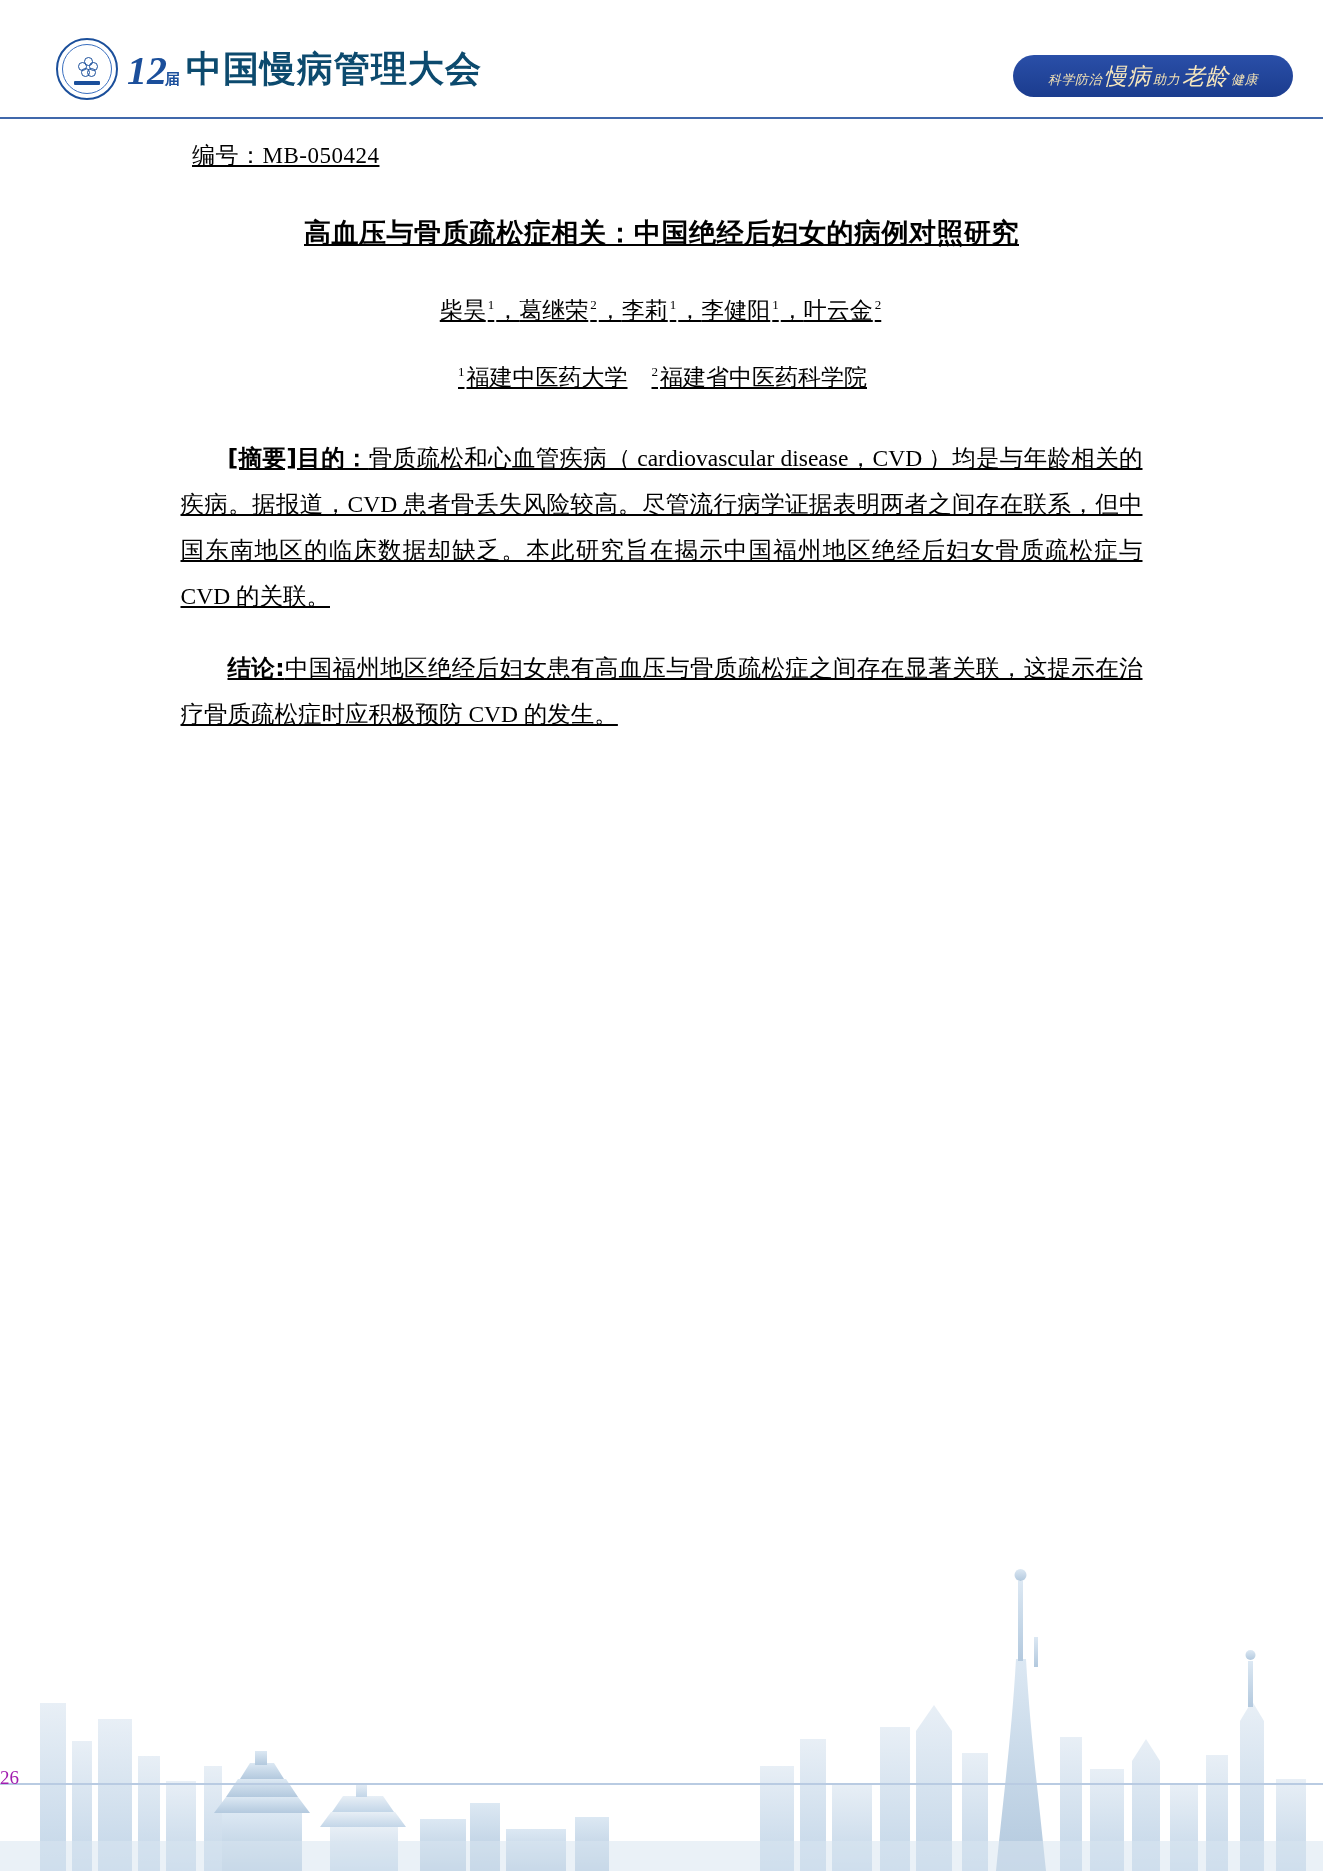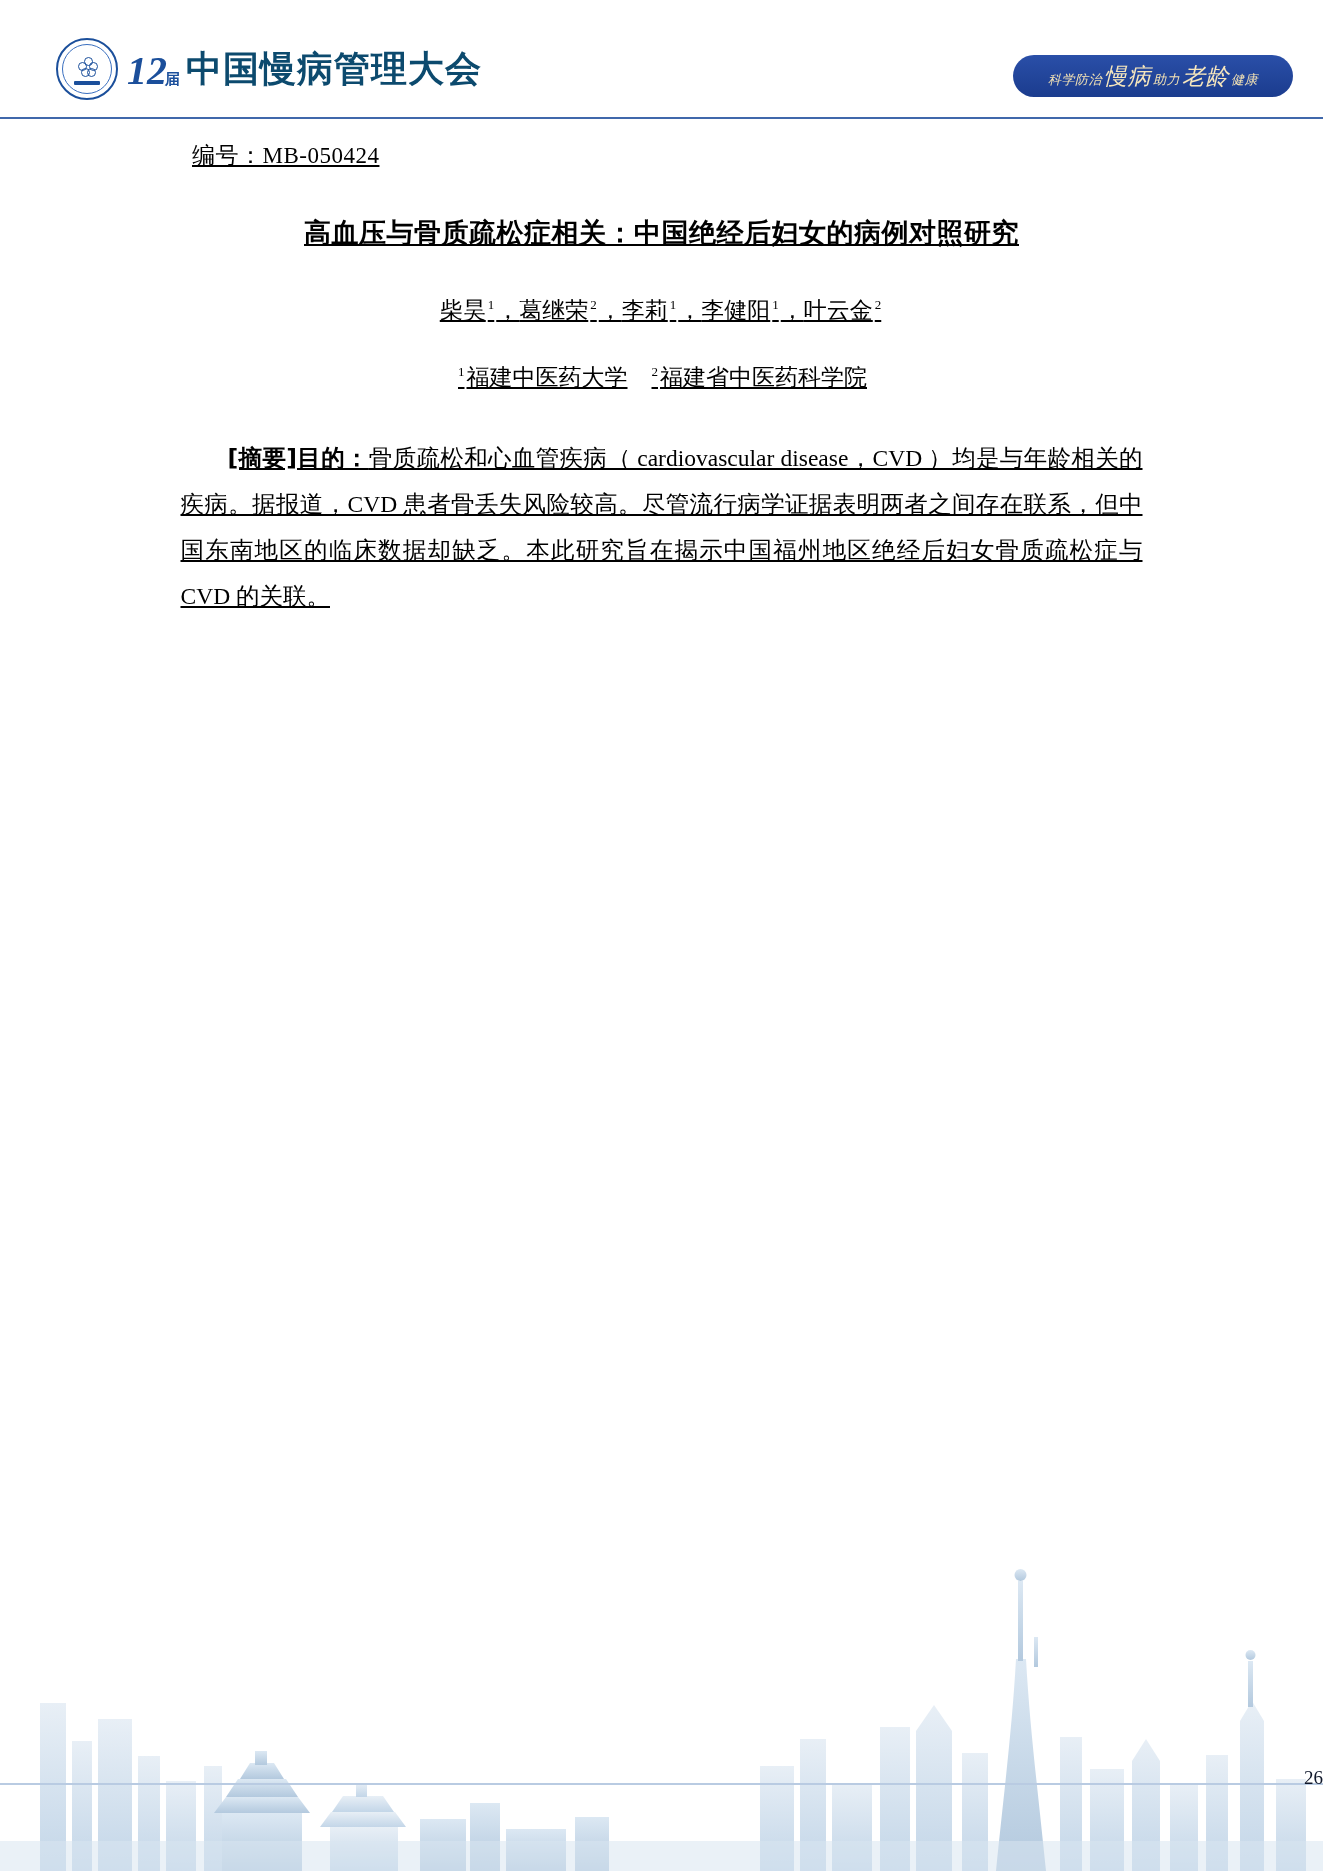--- a/index.html
+++ b/index.html
@@ -190,24 +190,24 @@
   .lbl {
     font-family: "DejaVu Sans", "Liberation Sans", sans-serif;
     font-weight: bold;
   }
 
   
   #page-number {
     position: absolute;
     left: 0; top: 1767px;
     width: 1323px;
-    text-align: right;
+    text-align: left;
     font-size: 19px;
     font-family: "Liberation Serif", serif;
-    color: #0f172a;
+    color: #a21caf;
     z-index: 5;
   }
   #skyline {
     position: absolute;
     left: 0; bottom: 0;
     width: 1323px; height: 330px;
     z-index: 1;
     pointer-events: none;
   }
   #footer-rule {
@@ -256,20 +256,21 @@
   <div id="doc-id">编号：MB-050424</div>
 
   <h1 id="paper-title">高血压与骨质疏松症相关：中国绝经后妇女的病例对照研究</h1>
 
   <div id="authors"><span>柴昊</span><sup>1</sup><span>，</span><span>葛继荣</span><sup>2</sup><span>，</span><span>李莉</span><sup>1</sup><span>，</span><span>李健阳</span><sup>1</sup><span>，</span><span>叶云金</span><sup>2</sup></div>
 
   <div id="affiliations"><sup>1</sup><span>福建中医药大学</span><span class="aff-gap"></span><sup>2</sup><span>福建省中医药科学院</span></div>
 
   <div id="abstract">
       <p class="para"><span class="lbl">[摘要]目的：</span><span>骨质疏松和心血管疾病（ cardiovascular disease，CVD ）均是与年龄相关的疾病。据报道，CVD 患者骨丢失风险较高。尽管流行病学证据表明两者之间存在联系，但中国东南地区的临床数据却缺乏。本此研究旨在揭示中国福州地区绝经后妇女骨质疏松症与 CVD 的关联。</span></p>
+      <p class="para"><span class="lbl">结论:</span><span>中国福州地区绝经后妇女患有高血压与骨质疏松症之间存在显著关联，这提示在治疗骨质疏松症时应积极预防 CVD 的发生。</span></p>
     </div>
 
 </div>
 
 <div id="footer-rule"></div>
 
 <div id="page-number">26</div>
 
 <svg id="skyline" viewBox="0 0 1323 330" preserveAspectRatio="none" xmlns="http://www.w3.org/2000/svg">
   <defs>

